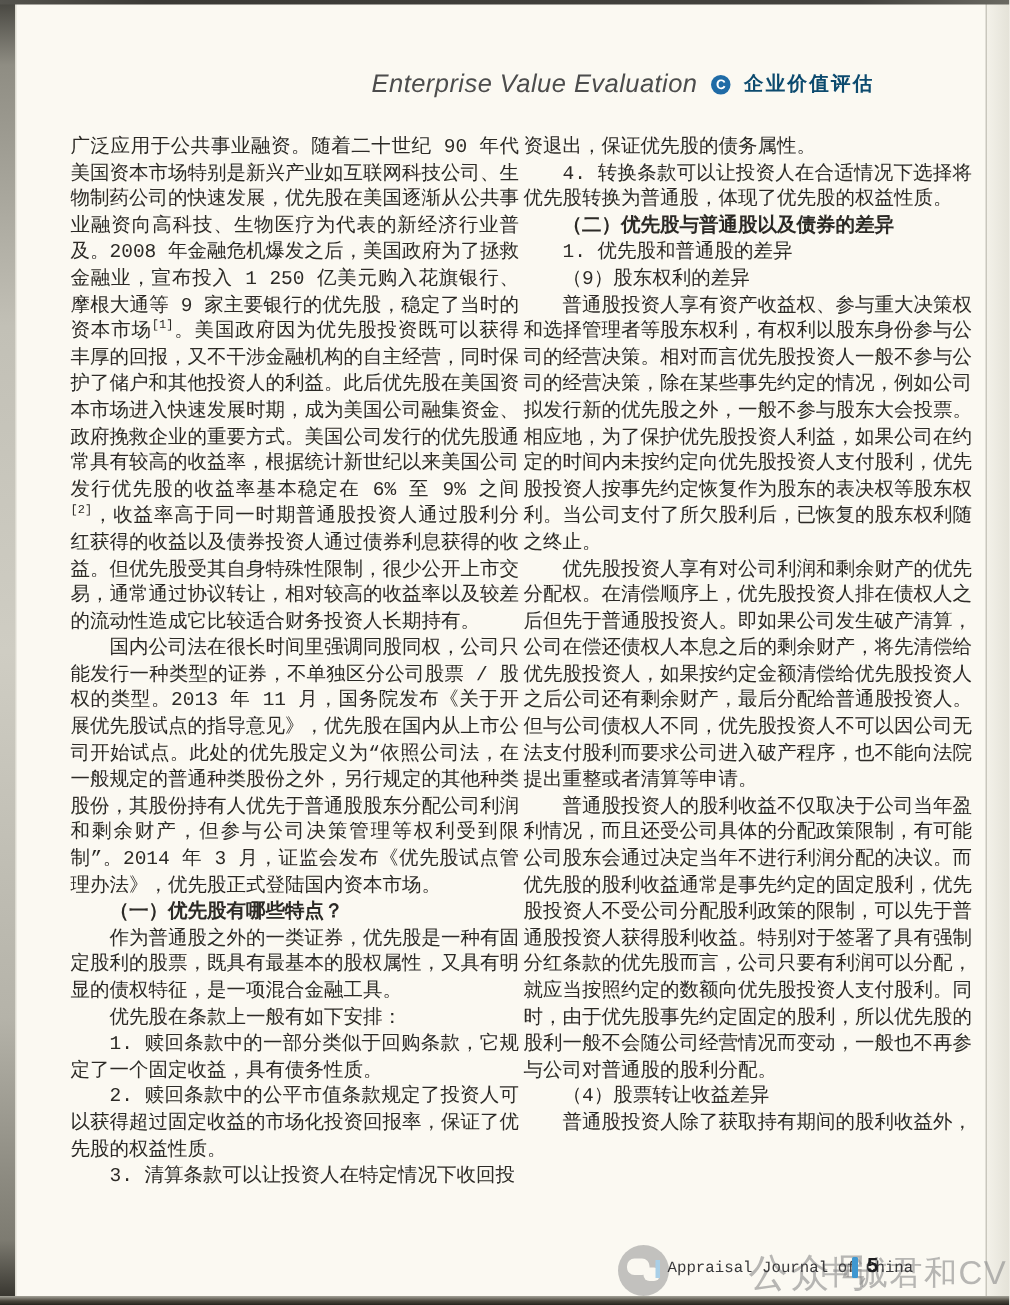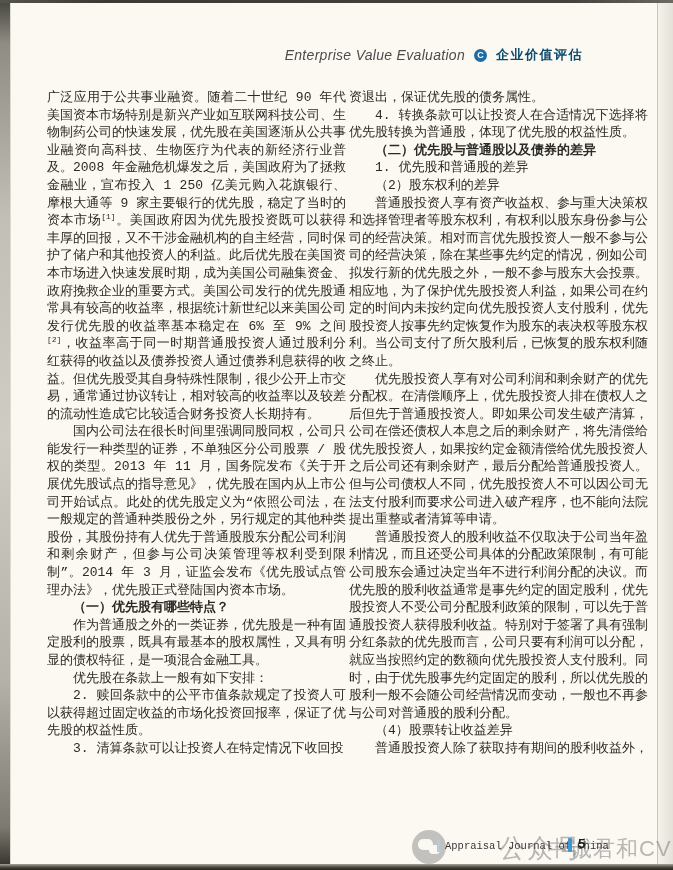--- a/index.html
+++ b/index.html
@@ -15,21 +15,21 @@
     background:linear-gradient(to bottom,#45443e 0%,#8f8d83 5%,#c2c0b6 25%,#cfcdc3 50%,#b5b3a9 78%,#7d7b71 95%,#2e2c26 100%);
     border-right:1px solid #dddbd1; z-index:3; }
   .edge-bottom { position:absolute; bottom:0; left:0; right:0; height:6px;
     background:linear-gradient(to bottom,#a5a399 0%,#4a463c 55%,#26231c 100%); z-index:4; }
   .edge-right-zone { position:absolute; top:0; right:0; width:15px; height:100%;
     background:linear-gradient(to right,#f3f1e9,#e4e2d8); border-left:1px solid #c9c7bd; z-index:2; }
 
   
   .header { position:absolute; top:46px; right:90px; display:flex; align-items:center; gap:9px;
     font-family:"Liberation Sans","DejaVu Sans",sans-serif; z-index:5; }
-  .hdr-en { font-style:italic; color:#4c4c4c; font-size:14px; letter-spacing:0.3px; }
+  .hdr-en { font-style:italic; color:#4c4c4c; font-size:17px; letter-spacing:0.3px; }
   .hdr-icon { width:13px; height:13px; border-radius:50%; background:#1f6ba6; color:#ffffff;
     font-size:9px; line-height:13px; text-align:center; font-weight:bold; }
   .hdr-cn { color:#0c4a6e; font-size:13px; font-weight:bold; letter-spacing:1.5px; }
 
   
   .col { position:absolute; top:89px; width:299px; font-size:13px; line-height:17.6px;
     color:#2c2a26; text-align:justify; z-index:5; }
   .col-left { left:47px; }
   .col-right { left:349px; }
   .col p { margin:0;font-family:Liberation Mono, monospace; }
@@ -76,29 +76,30 @@
     <span class="hdr-icon">C</span>
     <span class="hdr-cn">企业价值评估</span>
   </div>
 
   <div class="col col-left" id="col-left">
       <p class="">广泛应用于公共事业融资。随着二十世纪 90 年代美国资本市场特别是新兴产业如互联网科技公司、生物制药公司的快速发展，优先股在美国逐渐从公共事业融资向高科技、生物医疗为代表的新经济行业普及。2008 年金融危机爆发之后，美国政府为了拯救金融业，宣布投入 1 250 亿美元购入花旗银行、摩根大通等 9 家主要银行的优先股，稳定了当时的资本市场<sup>[1]</sup>。美国政府因为优先股投资既可以获得丰厚的回报，又不干涉金融机构的自主经营，同时保护了储户和其他投资人的利益。此后优先股在美国资本市场进入快速发展时期，成为美国公司融集资金、政府挽救企业的重要方式。美国公司发行的优先股通常具有较高的收益率，根据统计新世纪以来美国公司发行优先股的收益率基本稳定在 6% 至 9% 之间<sup>[2]</sup>，收益率高于同一时期普通股投资人通过股利分红获得的收益以及债券投资人通过债券利息获得的收益。但优先股受其自身特殊性限制，很少公开上市交易，通常通过协议转让，相对较高的收益率以及较差的流动性造成它比较适合财务投资人长期持有。</p>
       <p class="indent ">国内公司法在很长时间里强调同股同权，公司只能发行一种类型的证券，不单独区分公司股票 / 股权的类型。2013 年 11 月，国务院发布《关于开展优先股试点的指导意见》，优先股在国内从上市公司开始试点。此处的优先股定义为“依照公司法，在一般规定的普通种类股份之外，另行规定的其他种类股份，其股份持有人优先于普通股股东分配公司利润和剩余财产，但参与公司决策管理等权利受到限制”。2014 年 3 月，证监会发布《优先股试点管理办法》，优先股正式登陆国内资本市场。</p>
       <p class="indent bold">（一）优先股有哪些特点？</p>
       <p class="indent ">作为普通股之外的一类证券，优先股是一种有固定股利的股票，既具有最基本的股权属性，又具有明显的债权特征，是一项混合金融工具。</p>
       <p class="indent ">优先股在条款上一般有如下安排：</p>
+      <p class="indent ">1. 赎回条款中的一部分类似于回购条款，它规定了一个固定收益，具有债务性质。</p>
       <p class="indent ">2. 赎回条款中的公平市值条款规定了投资人可以获得超过固定收益的市场化投资回报率，保证了优先股的权益性质。</p>
       <p class="indent ">3. 清算条款可以让投资人在特定情况下收回投</p>
     </div>
   <div class="col col-right" id="col-right">
       <p class="">资退出，保证优先股的债务属性。</p>
       <p class="indent ">4. 转换条款可以让投资人在合适情况下选择将优先股转换为普通股，体现了优先股的权益性质。</p>
       <p class="indent bold">（二）优先股与普通股以及债券的差异</p>
       <p class="indent ">1. 优先股和普通股的差异</p>
-      <p class="indent ">（2）股东权利的差异</p>
+      <p class="indent ">（9）股东权利的差异</p>
       <p class="indent ">普通股投资人享有资产收益权、参与重大决策权和选择管理者等股东权利，有权利以股东身份参与公司的经营决策。相对而言优先股投资人一般不参与公司的经营决策，除在某些事先约定的情况，例如公司拟发行新的优先股之外，一般不参与股东大会投票。相应地，为了保护优先股投资人利益，如果公司在约定的时间内未按约定向优先股投资人支付股利，优先股投资人按事先约定恢复作为股东的表决权等股东权利。当公司支付了所欠股利后，已恢复的股东权利随之终止。</p>
       <p class="indent ">优先股投资人享有对公司利润和剩余财产的优先分配权。在清偿顺序上，优先股投资人排在债权人之后但先于普通股投资人。即如果公司发生破产清算，公司在偿还债权人本息之后的剩余财产，将先清偿给优先股投资人，如果按约定金额清偿给优先股投资人之后公司还有剩余财产，最后分配给普通股投资人。但与公司债权人不同，优先股投资人不可以因公司无法支付股利而要求公司进入破产程序，也不能向法院提出重整或者清算等申请。</p>
       <p class="indent ">普通股投资人的股利收益不仅取决于公司当年盈利情况，而且还受公司具体的分配政策限制，有可能公司股东会通过决定当年不进行利润分配的决议。而优先股的股利收益通常是事先约定的固定股利，优先股投资人不受公司分配股利政策的限制，可以先于普通股投资人获得股利收益。特别对于签署了具有强制分红条款的优先股而言，公司只要有利润可以分配，就应当按照约定的数额向优先股投资人支付股利。同时，由于优先股事先约定固定的股利，所以优先股的股利一般不会随公司经营情况而变动，一般也不再参与公司对普通股的股利分配。</p>
       <p class="indent ">（4）股票转让收益差异</p>
       <p class="indent ">普通股投资人除了获取持有期间的股利收益外，</p>
     </div>
 
   <span class="wm-icon">
     <span class="wm-bubble-big"></span>
     <span class="wm-bubble-small"></span>

